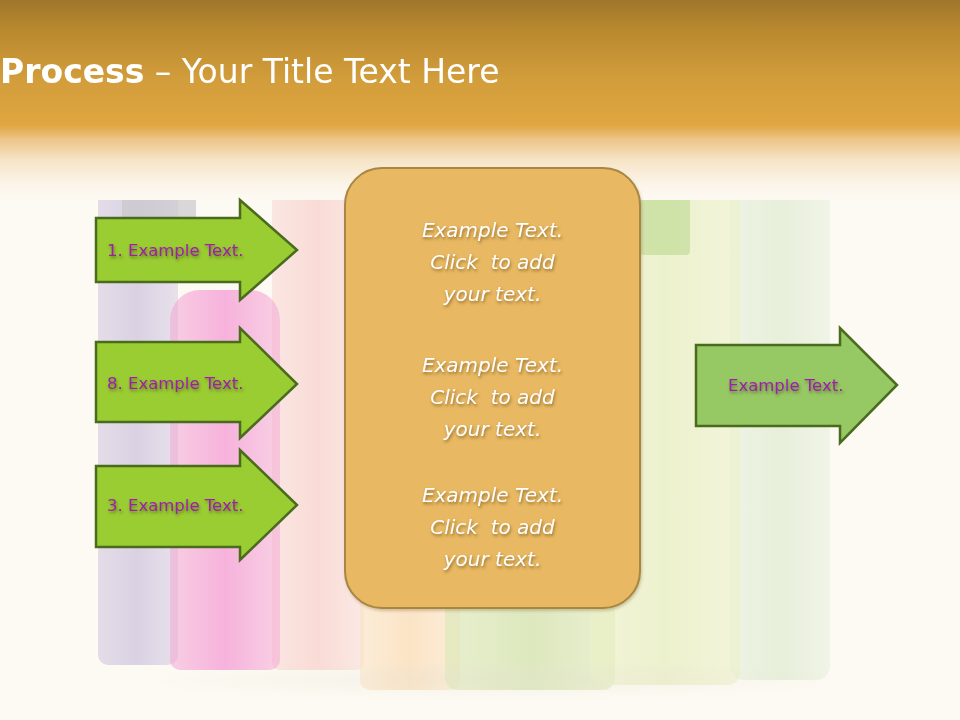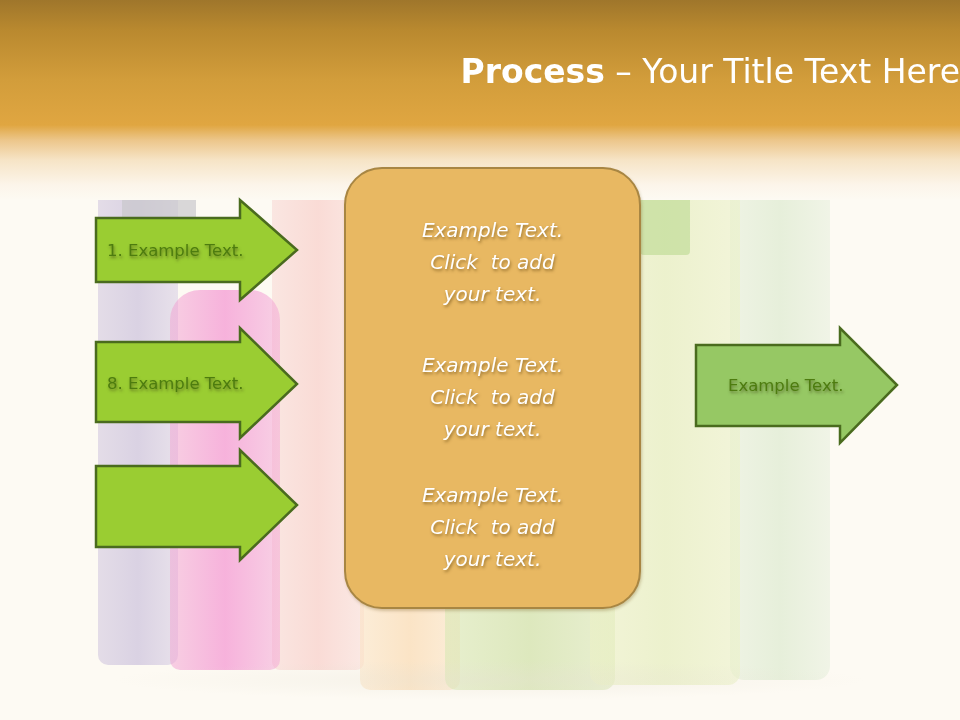--- a/index.html
+++ b/index.html
@@ -18,21 +18,21 @@
       #9f762b 0px,
       #b9892f 30px,
       #d29d3b 80px,
       #e0a641 125px,
       #ecc68a 140px,
       #f6e4c6 160px,
       #fcf5ea 185px,
       #fdfaf3 200px);
   }
   .title {
-    position: absolute; left: 0; top: 52px; width: 960px; text-align: right;
+    position: absolute; left: 0; top: 52px; width: 960px; text-align: left;
     color: #ffffff; font-size: 33px; letter-spacing: 0px;
     font-family: "DejaVu Sans", sans-serif;
   }
   .title .bold { font-weight: bold; }
   .title .light { font-weight: normal; }
 
   
   .bottle { position: absolute; border-radius: 14px 14px 10px 10px; }
   .b-purple { left: 98px; top: 185px; width: 80px; height: 480px; background: linear-gradient(to right,#cfc4de,#bdb1d6 50%,#d7cde4); opacity: .55; }
   .b-purple-cap { left: 122px; top: 180px; width: 74px; height: 45px; background: #c9c7cc; border-radius: 10px 10px 2px 2px; opacity:.7; }
@@ -45,21 +45,21 @@
   .b-green3 { left: 730px; top: 140px; width: 100px; height: 540px; background: linear-gradient(to right,#e3eed8,#d4e6c6 50%,#e6efdc); opacity: .55; border-radius: 30px 30px 14px 14px; }
   .floor-shadow { position: absolute; left: 110px; top: 660px; width: 760px; height: 40px; border-radius: 50%; background: radial-gradient(ellipse at center, rgba(230,225,210,.35), rgba(253,250,243,0) 70%); }
 
   
   .arrow {
     position: absolute; width: 204px; height: 112px;
   }
   .arrow svg { position: absolute; left: 0; top: 0; overflow: visible; }
   .arrow-label {
     position: absolute; left: 0; top: 0; height: 100%; display: flex; align-items: center;
-    color: #4d7c0f; font-size: 16.5px; white-space: nowrap;
+    color: #a21caf; font-size: 16.5px; white-space: nowrap;
     text-shadow: 1px 2px 3px rgba(60,60,20,.55);
     font-family: "DejaVu Sans", sans-serif;
   }
   .arrow-1 { left: 95px; top: 199px; }
   .arrow-2 { left: 95px; top: 327px; }
   .arrow-3 { left: 95px; top: 449px; }
   .arrow-left .arrow-label { left: 12px; }
   .arrow-out { left: 695px; top: 327px; }
   .arrow-out .arrow-label { left: 33px; font-size: 16.5px; }
 
@@ -117,20 +117,21 @@
     <svg width="204" height="112" viewBox="0 0 204 112">
       <polygon points="1,15 145,15 145,1 202,57 145,111 145,95 1,95" fill="#9acd32" stroke="#4a6b1e" stroke-width="2.5" stroke-linejoin="miter"></polygon>
     </svg>
     <div class="arrow-label" style="height:112px">8. Example Text.</div>
   </div>
 
   <div class="arrow arrow-left arrow-3">
     <svg width="204" height="112" viewBox="0 0 204 112">
       <polygon points="1,17 145,17 145,1 202,56 145,111 145,98 1,98" fill="#9acd32" stroke="#4a6b1e" stroke-width="2.5" stroke-linejoin="miter"></polygon>
     </svg>
+    <div class="arrow-label" style="height:112px">3. Example Text.</div>
   </div>
 
   <div class="center-box">
     <div class="center-text ct-1">
       <span>Example Text.</span>
       <span style="white-space:pre">Click  to add</span>
       <span>your text.</span>
     </div>
     <div class="center-text ct-2">
       <span>Example Text.</span>

